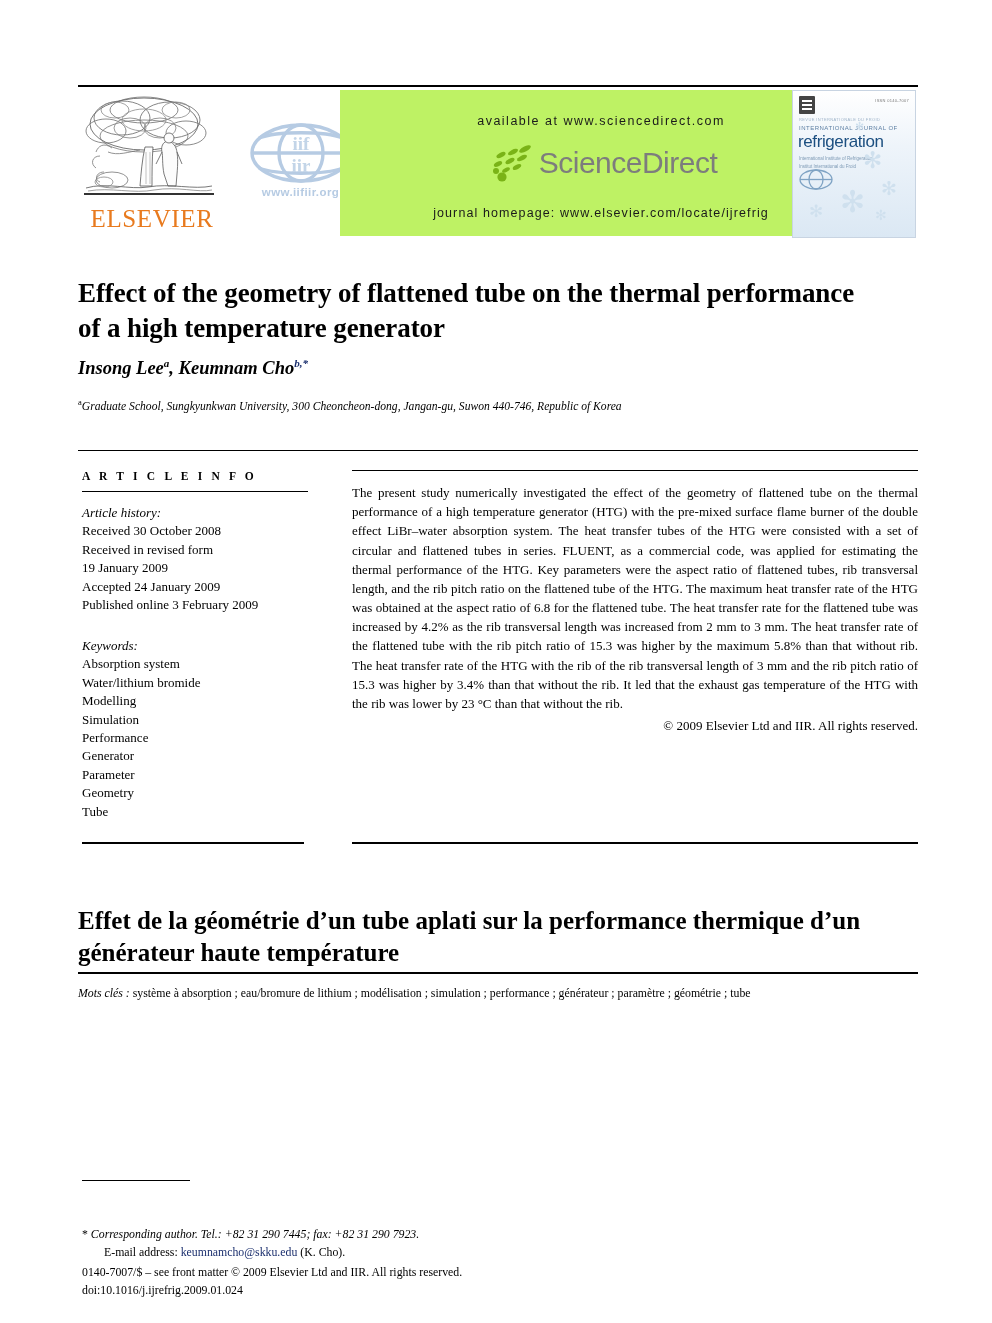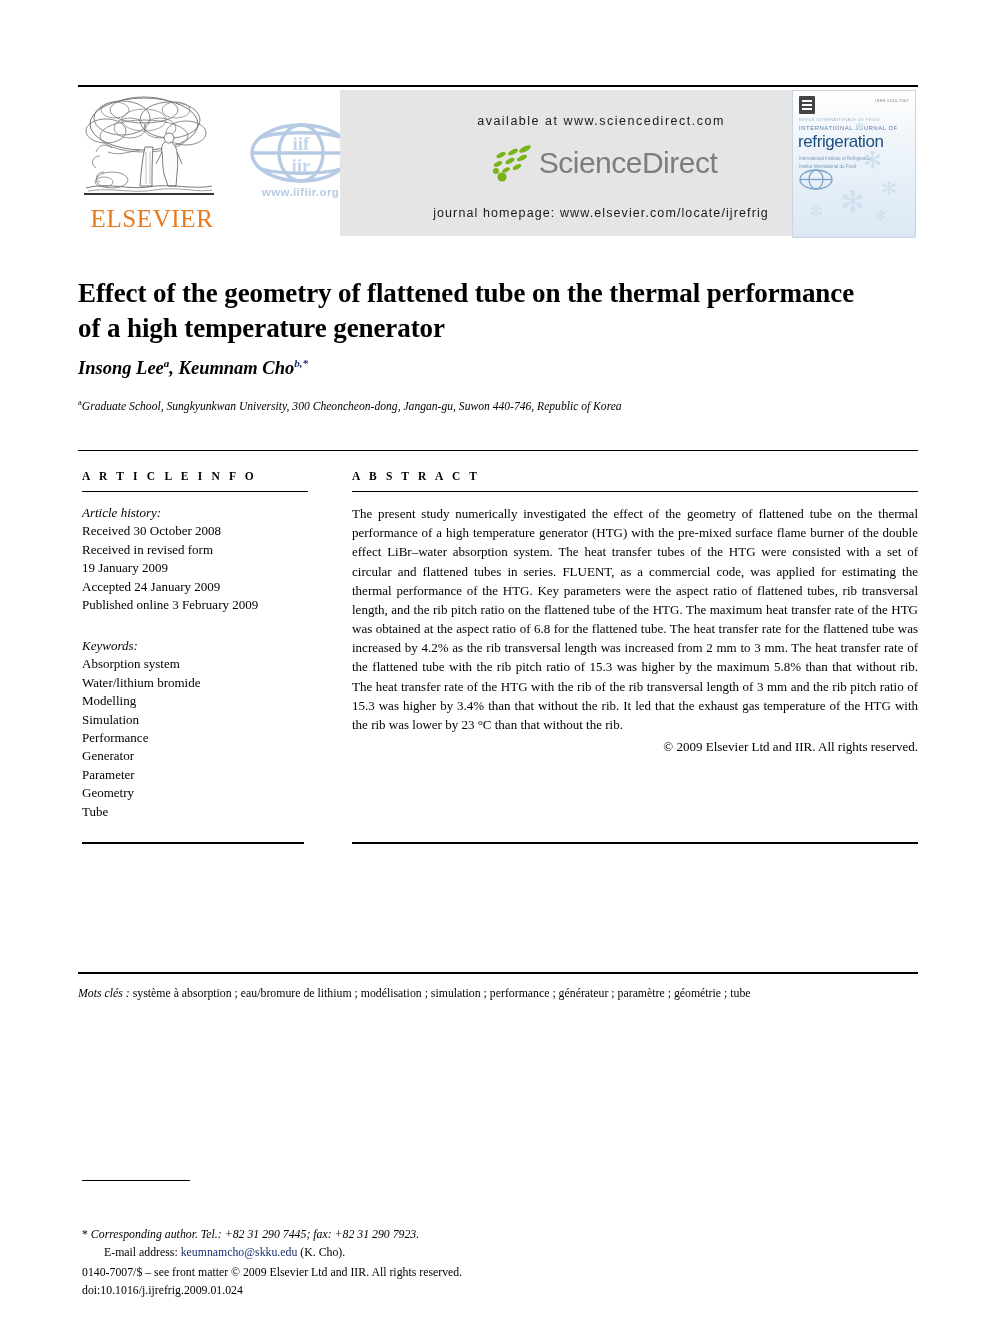--- a/index.html
+++ b/index.html
@@ -90,21 +90,21 @@
     letter-spacing: 0.4px;
     margin-top: 2px;
   }
 
   .sd-panel {
     position: absolute;
     left: 262px;
     top: 2px;
     width: 522px;
     height: 146px;
-    background: #e5e5e5;
+    background: #bef264;
   }
   .sd-avail {
     position: absolute;
     top: 24px;
     left: 0; right: 0;
     text-align: center;
     font-family: "Liberation Sans", "DejaVu Sans", sans-serif;
     font-size: 12.5px;
     letter-spacing: 1.5px;
     color: #1a1a1a;
@@ -488,29 +488,29 @@
       <div class="kw-line">Simulation</div>
       <div class="kw-line">Performance</div>
       <div class="kw-line">Generator</div>
       <div class="kw-line">Parameter</div>
       <div class="kw-line">Geometry</div>
       <div class="kw-line">Tube</div>
     </div>
   </div>
 
   <div class="col-abs">
-    <div class="sec-head">A B S T R A C T</div>
     <div class="sec-rule"></div>
     <div class="abs-body">The present study numerically investigated the effect of the geometry of flattened tube on the thermal performance of a high temperature generator (HTG) with the pre-mixed surface flame burner of the double effect LiBr–water absorption system. The heat transfer tubes of the HTG were consisted with a set of circular and flattened tubes in series. FLUENT, as a commercial code, was applied for estimating the thermal performance of the HTG. Key parameters were the aspect ratio of flattened tubes, rib transversal length, and the rib pitch ratio on the flattened tube of the HTG. The maximum heat transfer rate of the HTG was obtained at the aspect ratio of 6.8 for the flattened tube. The heat transfer rate for the flattened tube was increased by 4.2% as the rib transversal length was increased from 2 mm to 3 mm. The heat transfer rate of the flattened tube with the rib pitch ratio of 15.3 was higher by the maximum 5.8% than that without rib. The heat transfer rate of the HTG with the rib of the rib transversal length of 3 mm and the rib pitch ratio of 15.3 was higher by 3.4% than that without the rib. It led that the exhaust gas temperature of the HTG with the rib was lower by 23 °C than that without the rib.</div>
     <div class="abs-copy">© 2009 Elsevier Ltd and IIR. All rights reserved.</div>
   </div>
 
   <div class="rule-info-bot"></div>
   <div class="rule-abs-bot"></div>
 
+  <h2 class="fr-title">Effet de la géométrie d’un tube aplati sur la performance thermique d’un générateur haute température</h2>
   <div class="rule-fr"></div>
   <div class="fr-kw">
     <span class="lbl">Mots clés :</span>
     <span>système à absorption ; eau/bromure de lithium ; modélisation ; simulation ; performance ; générateur ; paramètre ; géométrie ; tube</span>
   </div>
 
   <div class="foot-rule"></div>
   <div class="foot">
     <div class="foot-corr"><span class="star">*</span> <span>Corresponding author. Tel.: +82 31 290 7445; fax: +82 31 290 7923.</span></div>
     <div class="foot-mail"><span>E-mail address:</span> <span class="email">keumnamcho@skku.edu</span> <span>(K. Cho).</span></div>

